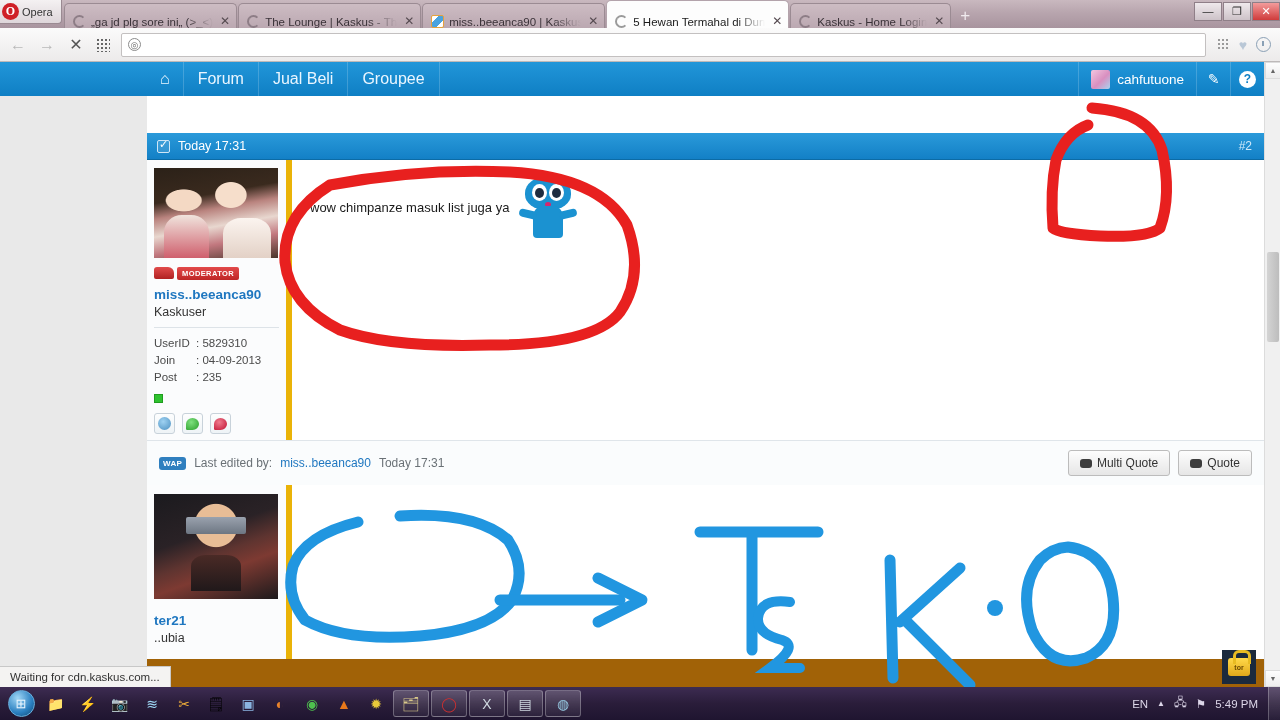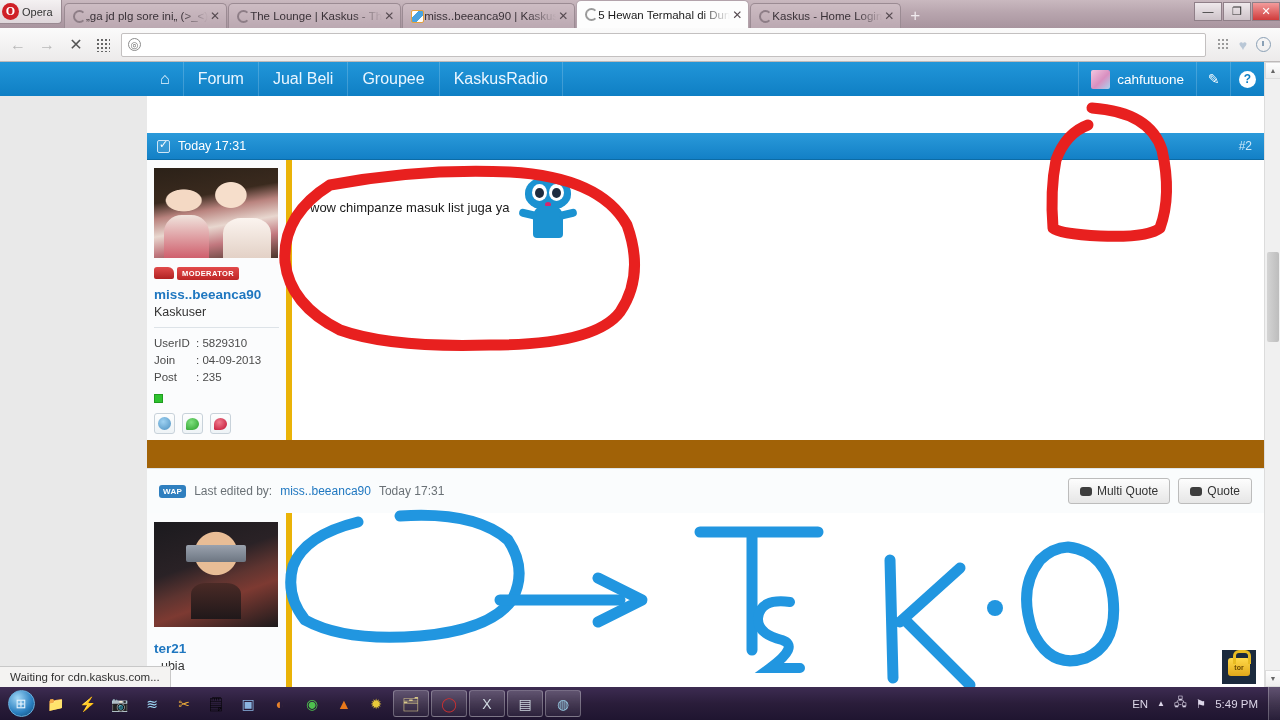--- a/index.html
+++ b/index.html
@@ -29,21 +29,21 @@
     color: #fff; font-size: 12px; font-weight: bold; font-family: "Liberation Serif", serif;
   }
   #opera-badge .o-txt { font-size: 11px; color: #333; }
 
   #tabstrip {
     position: absolute; left: 64px; top: 0; height: 28px;
     display: flex; align-items: flex-end;
   }
   .tab {
     height: 25px; min-width: 60px;
-    display: flex; align-items: center; 
+    display: flex; align-items: flex-end; gap: 5px;
     padding: 0 6px 0 8px;
     background: linear-gradient(180deg,#cdbcc3 0%,#bba8b1 100%);
     border: 1px solid #9b8b93; border-bottom: none;
     border-radius: 5px 5px 0 0;
     margin-right: 1px;
     font-size: 11.5px; color: #3a3238;
     position: relative;
   }
   .tab.active {
     background: #fdfdfd;
@@ -304,21 +304,21 @@
   .emo-laugh .eyeX { position: absolute; top: 6px; width: 10px; height: 3px; background: #2b2b2b; }
   .emo-laugh .eyeX.l { left: 12px; transform: rotate(18deg); }
   .emo-laugh .eyeX.r { left: 34px; transform: rotate(-18deg); }
   .emo-laugh .body {
     position: absolute; left: 4px; top: 32px; width: 50px; height: 22px;
     background: #f59d1e; border-radius: 40% 40% 8px 8px;
   }
 
   .post-foot {
     border-top: 1px solid #dfe5ea; background: #fafcfd;
-    padding: 9px 12px; display: flex; align-items: center; justify-content: space-between; margin-top: 28px;
+    padding: 9px 12px; display: flex; align-items: center; justify-content: space-between;
   }
   .foot-left { display: flex; align-items: center; gap: 8px; font-size: 12px; color: #6a7176; }
   .wap-ico {
     background: #2f7fbf; color: #fff; font-size: 8px; font-weight: bold;
     padding: 2px 4px; border-radius: 3px; letter-spacing: .3px;
   }
   .foot-left a { color: #1f77c0; text-decoration: none; }
   .foot-right { display: flex; gap: 8px; }
   .qbtn {
     background: linear-gradient(180deg,#fdfdfd,#e6e6e6);
@@ -474,21 +474,20 @@
 <div id="viewport">
 
   <div id="kaskus-nav">
     <div class="navpad"></div>
     <div class="nav-item home">
       <span>⌂</span>
     </div>
     <div class="nav-item">Forum</div>
     <div class="nav-item">Jual Beli</div>
     <div class="nav-item">Groupee</div>
-    <div class="nav-item">KaskusRadio</div>
 
     <div class="nav-right">
       <div class="nav-user">
         <span class="uavatar"></span>
         <span>cahfutuone</span>
       </div>
       <div class="nav-btn">
         <span>✎</span>
       </div>
       <div class="nav-btn">

